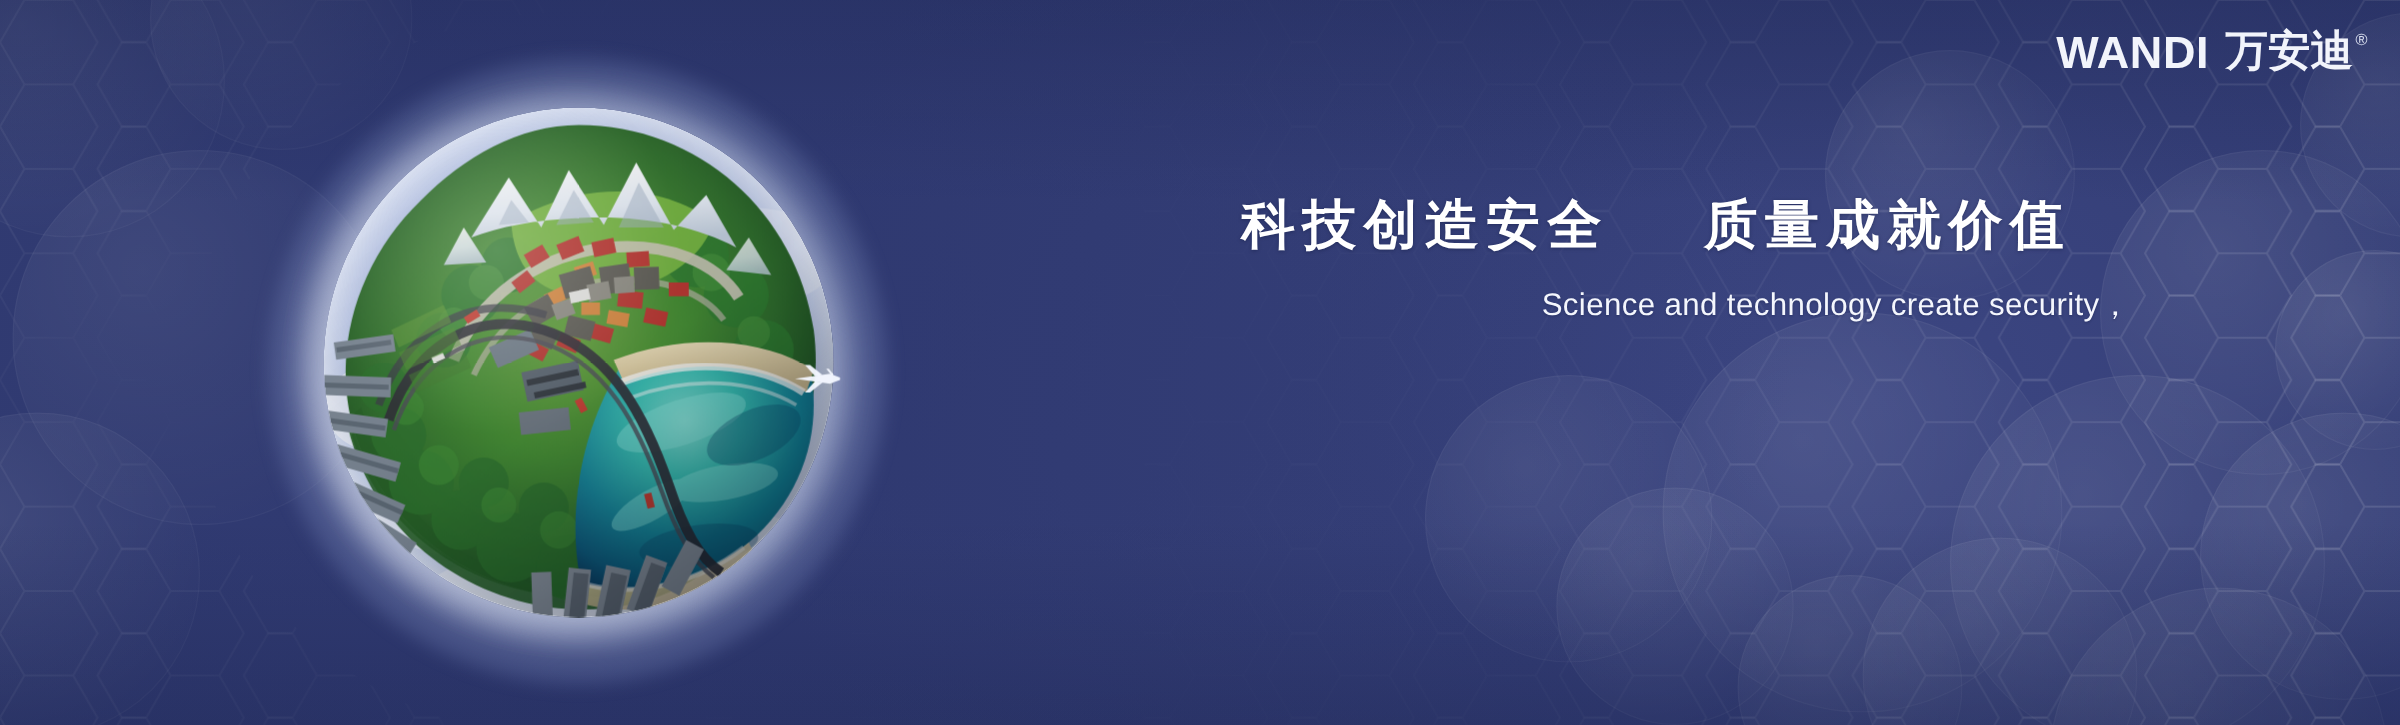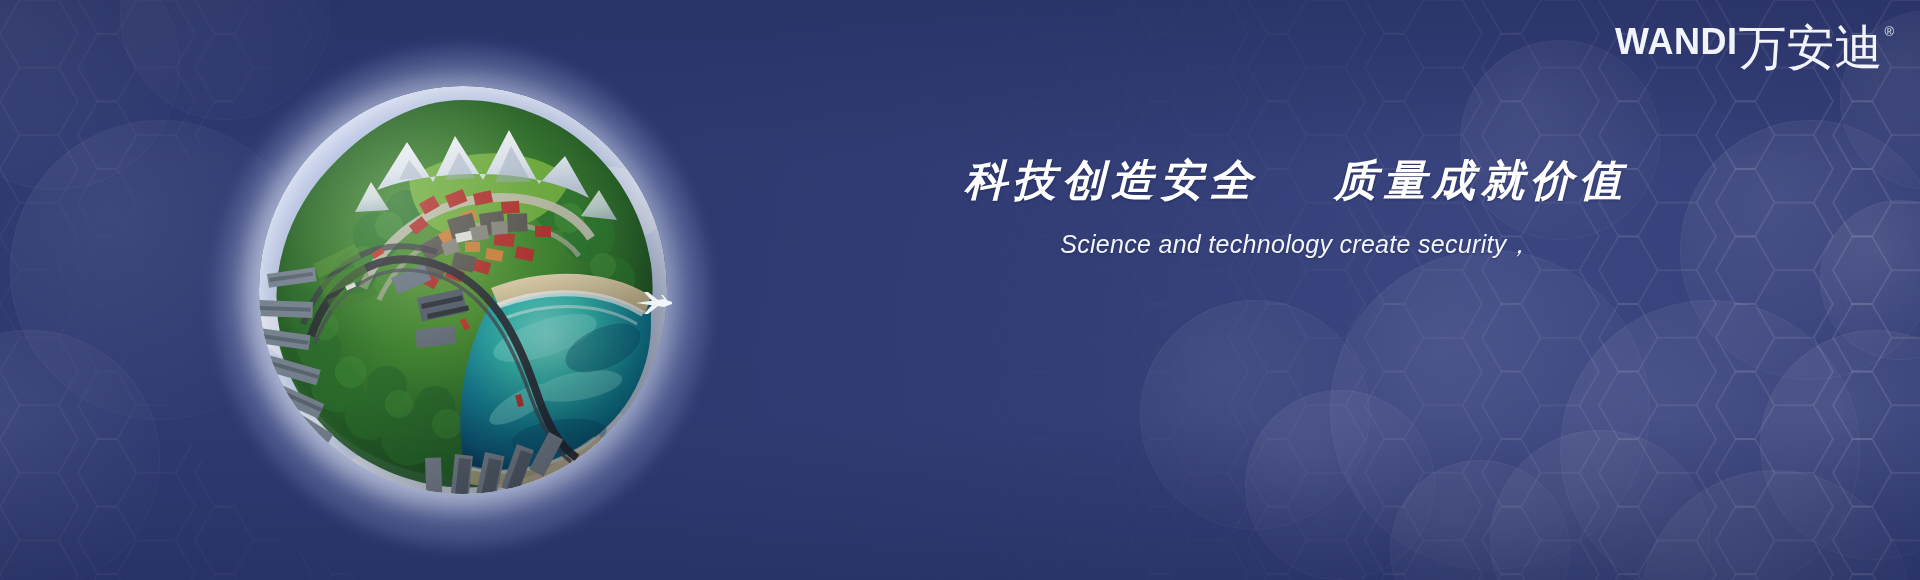--- a/index.html
+++ b/index.html
@@ -97,63 +97,62 @@
     user-select:none;
   }
   .logo-latin{
     font-size:36px;
     font-weight:bold;
     letter-spacing:0.5px;
     line-height:1;
     color:#f2f4fb;
   }
   .logo-cjk{
-    font-size:48px;
-    font-weight:normal;
+    font-size:34px;
+    font-weight:bold;
     line-height:1;
     letter-spacing:0px;
     color:#f2f4fb;
-    margin-left:1px;
+    margin-left:13px;
   }
   .logo-r{
     font-size:13px;
     line-height:1;
     margin-left:2px;
     margin-top:1px;
     color:#dfe4f3;
   }
 
   
   .copy{
     position:absolute;
-    left:916px; top:155px;
+    left:945px; top:155px;
     width:760px;
     text-align:center;
     color:#ffffff;
-    font-style:italic;
   }
   .headline{
     font-size:43px;
     font-weight:bold;
     line-height:1.18;
     letter-spacing:6px;
     white-space:nowrap;
     text-shadow:0 1px 3px rgba(10,16,50,0.35);
   }
   .headline .gap{ display:inline-block; width:40px; }
   .sub{
     margin-top:20px;
     font-size:25px;
     font-weight:400;
     line-height:1.45;
     letter-spacing:0.3px;
     color:#f4f6fd;
     text-shadow:0 1px 2px rgba(10,16,50,0.30);
   }
-  .sub div{ white-space:nowrap; }
+  .sub div{ white-space:nowrap;text-align:right; }
 </style>
 </head>
 <body>
 
 <div id="banner">
 
   <div class="bg-base"></div>
 
   <div class="hex-layer">
     <svg viewBox="0 0 1920 580" preserveAspectRatio="none" xmlns="http://www.w3.org/2000/svg">

